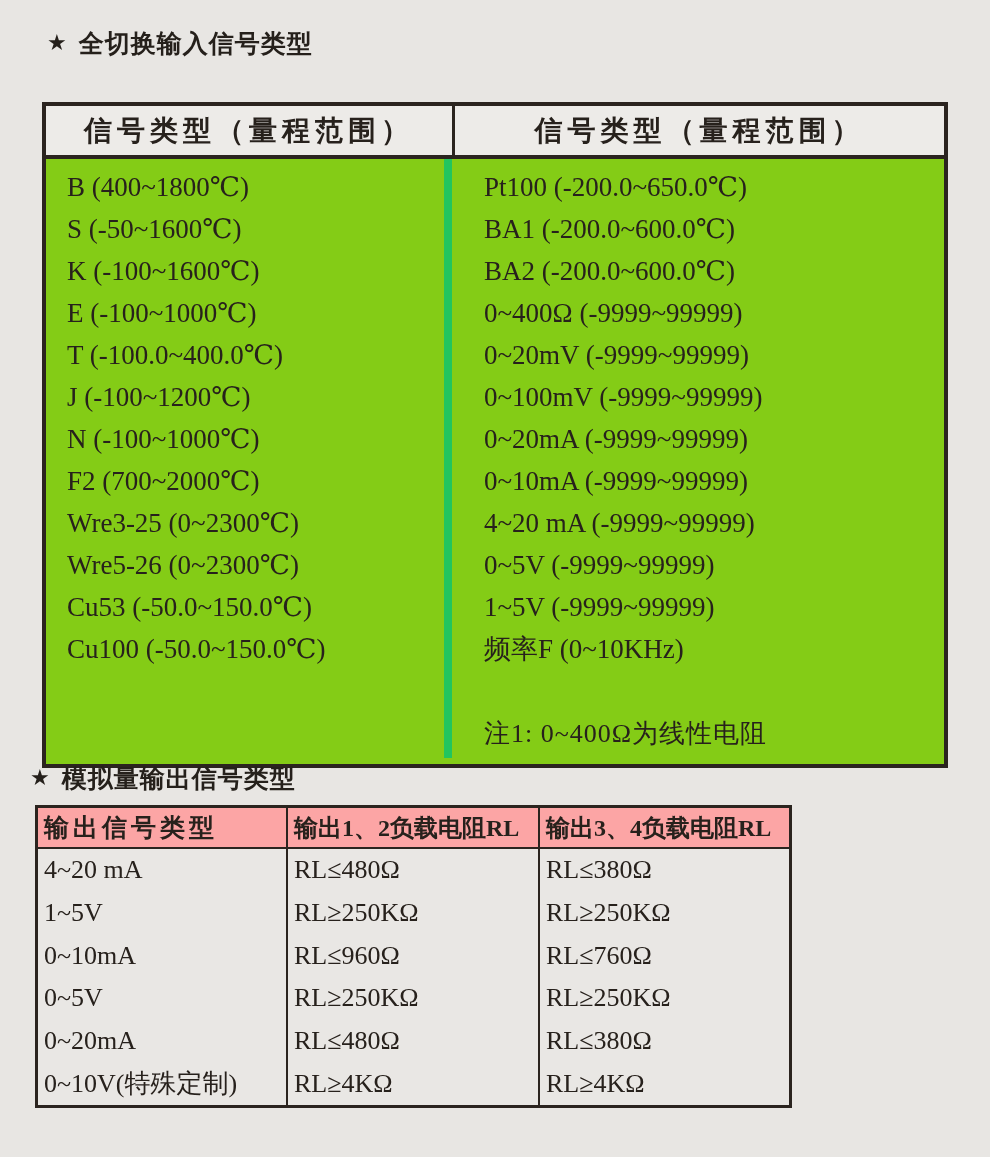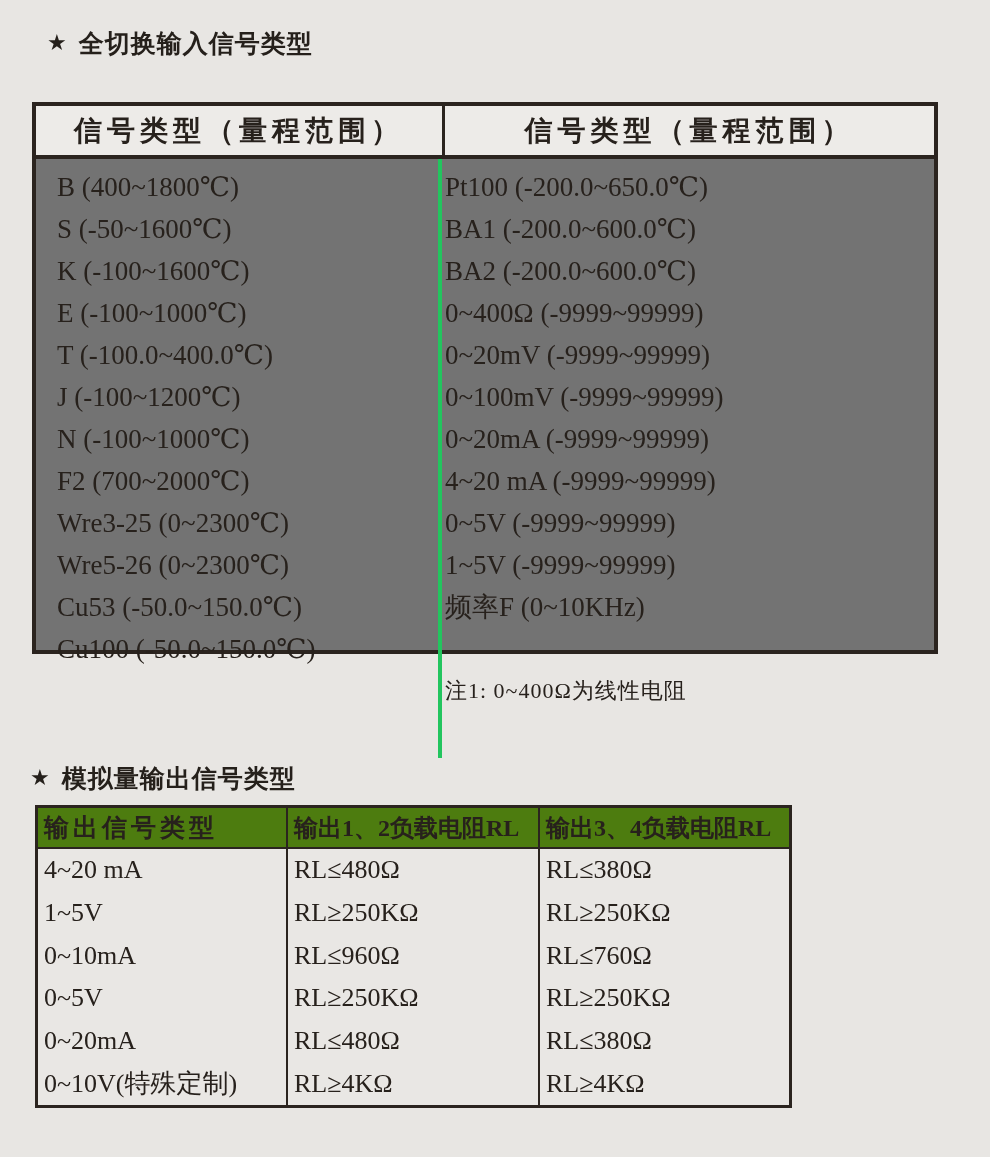--- a/index.html
+++ b/index.html
@@ -17,63 +17,63 @@
     display:flex;align-items:center;
     font-family:"Liberation Sans","DejaVu Sans",sans-serif;
     color:#25201b;
     white-space:nowrap;
   }
   #title1{left:47px;top:27px;font-size:25px;font-weight:600;letter-spacing:1px;}
   #title2{left:30px;top:762px;font-size:25px;font-weight:700;letter-spacing:1px;}
   .star{font-size:22px;margin-right:11px;position:relative;top:-1px;}
   
   .t1{
-    position:absolute;left:32px;top:102px;
-    width:906px;height:552px;
+    position:absolute;left:42px;top:102px;
+    width:906px;height:666px;
     border:4px solid #2b241f;
-    background:#737373;
+    background:#84cc16;
     box-sizing:border-box;
   }
   .t1-head{display:flex;height:49px;border-bottom:4px solid #2b241f;background:#edebe8;}
   .t1-head-cell{
     display:flex;align-items:center;justify-content:center;
     font-size:28px;font-weight:700;letter-spacing:5px;white-space:nowrap;
   }
   .t1-head-cell.left{width:406px;border-right:3px solid #2b241f;}
   .t1-head-cell.right{flex:1;}
   .t1-body{display:flex;height:599px;}
   .t1-col{padding-top:7px;box-sizing:border-box;}
-  .t1-col.left{width:406px;border-right:4px solid #22c55e;padding-left:21px;}
-  .t1-col.right{flex:1;padding-left:3px;}
+  .t1-col.left{width:406px;border-right:8px solid #22c55e;padding-left:21px;}
+  .t1-col.right{flex:1;padding-left:32px;}
   .t1-line{
     height:42px;display:flex;align-items:center;
     font-size:27px;white-space:nowrap;
   }
-  .t1-line.note{font-size:22px;letter-spacing:1px;}
+  .t1-line.note{font-size:26px;letter-spacing:1px;}
   
   .t2{
     position:absolute;left:35px;top:805px;
     width:757px;height:303px;
     border:3px solid #2b241f;
     background:#e9e7e4;
     box-sizing:border-box;
     display:grid;
     grid-template-columns:250px 252px 1fr;
     grid-template-rows:41px repeat(6,1fr);
   }
   .t2-cell{
     display:flex;align-items:center;
     padding-left:6px;
     font-size:26px;white-space:nowrap;
     box-sizing:border-box;
   }
   .t2-cell.c1,.t2-cell.c2{border-right:2px solid #2b241f;}
   .t2-cell.head{
     border-bottom:2px solid #2b241f;
-    background:#4d7c0f;
+    background:#fca5a5;
     font-weight:700;font-size:24px;text-align:right;
   }
   .t2-cell.head.c1{letter-spacing:4px;font-size:25px;}
 </style>
 </head>
 <body>
 
 <div class="screen">
 
   <div class="sec-title" id="title1">
@@ -102,20 +102,21 @@
         <div class="t1-line">Cu100 (-50.0~150.0℃)</div>
       </div>
       <div class="t1-col right">
         <div class="t1-line">Pt100 (-200.0~650.0℃)</div>
         <div class="t1-line">BA1 (-200.0~600.0℃)</div>
         <div class="t1-line">BA2 (-200.0~600.0℃)</div>
         <div class="t1-line">0~400Ω (-9999~99999)</div>
         <div class="t1-line">0~20mV (-9999~99999)</div>
         <div class="t1-line">0~100mV (-9999~99999)</div>
         <div class="t1-line">0~20mA (-9999~99999)</div>
+        <div class="t1-line">0~10mA (-9999~99999)</div>
         <div class="t1-line">4~20 mA (-9999~99999)</div>
         <div class="t1-line">0~5V (-9999~99999)</div>
         <div class="t1-line">1~5V (-9999~99999)</div>
         <div class="t1-line">频率F (0~10KHz)</div>
         <div class="t1-line"></div>
         <div class="t1-line note">注1: 0~400Ω为线性电阻</div>
       </div>
     </div>
   </div>
 

